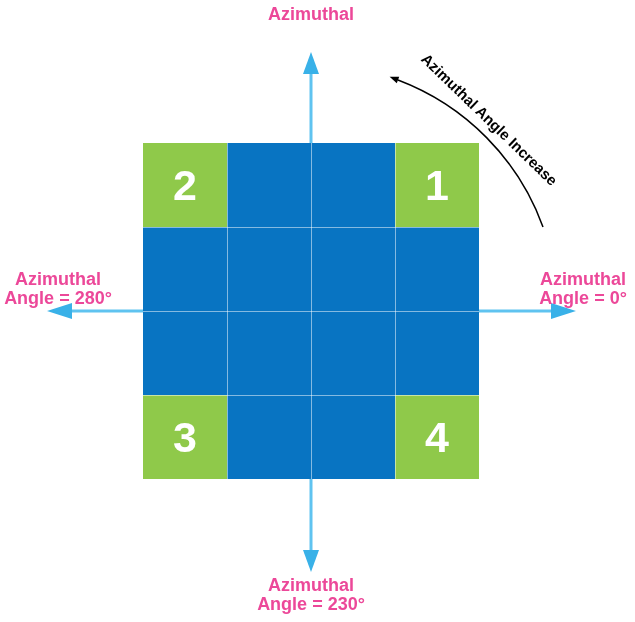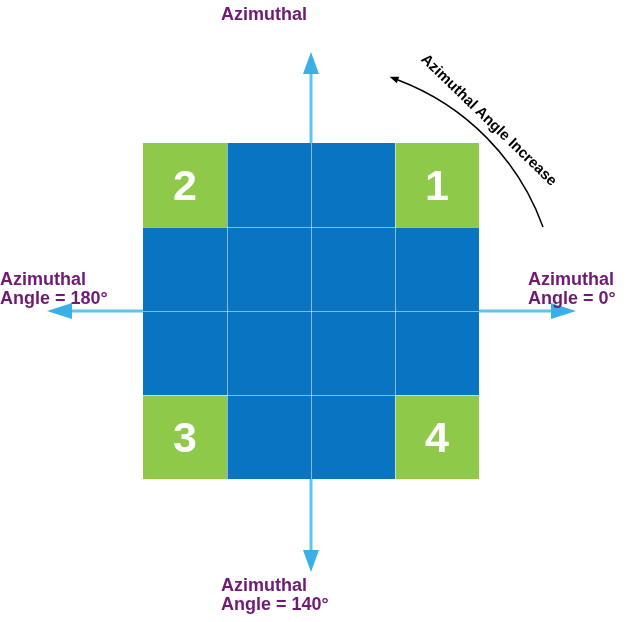--- a/index.html
+++ b/index.html
@@ -13,22 +13,22 @@
     display:grid;grid-template-columns:repeat(4,1fr);grid-template-rows:repeat(4,1fr);
   }
   .cell{background:#0874C2;}
   .cell.corner{background:#8FC94A;display:flex;align-items:center;justify-content:center;}
   .num{color:#ffffff;font-size:43px;font-weight:bold;line-height:1;}
   .gl{position:absolute;background:rgba(255,255,255,0.5);}
   .gl.v{top:0;width:1px;height:336px;}
   .gl.h{left:0;height:1px;width:336px;}
   
   .axis-label{
-    position:absolute;color:#701a75;font-weight:bold;font-size:18px;
-    line-height:19px;text-align:left;white-space:nowrap;
+    position:absolute;color:#ec4899;font-weight:bold;font-size:18px;
+    line-height:19px;text-align:center;white-space:nowrap;
   }
   
   .rot-label{
     position:absolute;left:430px;top:50px;color:#000000;font-weight:bold;
     font-size:15px;white-space:nowrap;transform:rotate(44deg);transform-origin:0 0;
   }
   
   svg.arrows{position:absolute;left:0;top:0;pointer-events:none;}
   .axis-arrow-line{stroke-width:3px;}
   .arc-arrow-path{fill:none;stroke-width:1.5px;}
@@ -102,23 +102,23 @@
     <div>Azimuthal</div>
   </div>
 
   <div class="axis-label" style="left:528px;top:270px;width:110px;">
     <div>Azimuthal</div>
     <div>Angle = 0°</div>
   </div>
 
   <div class="axis-label" style="left:0px;top:270px;width:116px;">
     <div>Azimuthal</div>
-    <div>Angle = 180°</div>
+    <div>Angle = 280°</div>
   </div>
 
   <div class="axis-label" style="left:221px;top:576px;width:180px;">
     <div>Azimuthal</div>
-    <div>Angle = 140°</div>
+    <div>Angle = 230°</div>
   </div>
 
   <div class="rot-label">Azimuthal Angle Increase</div>
 
 </div>
 
 </body></html>

